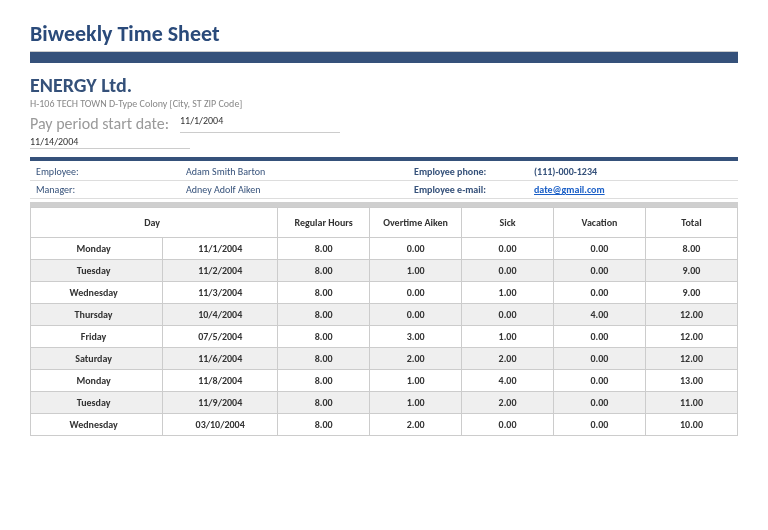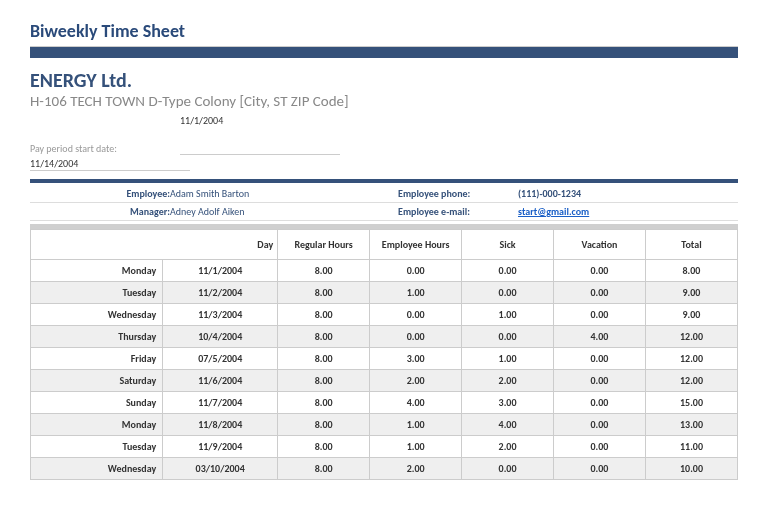--- a/index.html
+++ b/index.html
@@ -7,70 +7,69 @@
     width: 768px;
     height: 530px;
     background: #fff;
     font-family: Calibri, Arial, sans-serif;
     font-size: 11px;
     color: #333;
     padding: 20px 30px;
   }
   .title {
     color: #2a4a7a;
-    font-size: 18px;
+    font-size: 22px;
     font-weight: bold;
     margin-bottom: 4px;
   }
   .title-bar {
     background: #35517a;
     height: 12px;
     width: 100%;
     margin-bottom: 10px;
     border-top: 1px solid #ccc;
   }
   .company {
     color: #35517a;
     font-size: 20px;
     font-weight: bold;
   }
   .address {
     color: #888;
-    font-size: 15px;
+    font-size: 10px;
     margin-bottom: 4px;
   }
   .period-row {
     display: flex;
     margin-bottom: 2px;
   }
   .period-label {
     width: 150px;
     color: #999;
-    font-size: 10px;
-    margin-top: 28px;
+    font-size: 16px;
   }
   .period-value {
     width: 160px;
     color: #333;
     font-size: 10px;
     border-bottom: 1px solid #ccc;
   }
   .divider-bar {
     background: #35517a;
     height: 4px;
     width: 100%;
     margin: 8px 0 2px 0;
   }
   .info-row {
     display: flex;
     font-size: 10px;
     padding: 2px 6px;
     border-bottom: 1px solid #ddd;
   }
-  .info-label { width: 134px; color: #35517a; font-weight: bold; text-align: right; }
+  .info-label { width: 150px; color: #35517a; font-weight: normal; }
   .info-value { width: 190px; color: #35517a; font-weight: normal; }
   .info-label2 { width: 120px; color: #35517a; font-weight: bold; margin-left: 38px; }
   .info-value2 { color: #35517a; font-weight: bold; }
   .info-value2.link { color: #1a5fc7; text-decoration: underline; }
   .sep-bar {
     background: #cfcfcf;
     height: 5px;
     width: 100%;
     margin: 3px 0 0 0;
   }
@@ -86,21 +85,21 @@
     text-align: center;
     color: #333;
   }
   th {
     background: #fff;
     color: #333;
     font-weight: bold;
     padding: 8px 4px;
   }
   th.day-col, td.day-col {
-    text-align: right;
+    text-align: center;
     width: 115px;
     padding-left: 0;
   }
   td.date-col {
     text-align: center;
     width: 100px;
   }
   tbody tr:nth-child(even) td { background: #efefef; }
   tbody tr:nth-child(odd) td { background: #fff; }
   tbody td { font-weight: bold; color: #333; }
@@ -128,31 +127,31 @@
 <div class="info-row">
   <div class="info-label">Employee:</div>
   <div class="info-value">Adam Smith Barton</div>
   <div class="info-label2">Employee phone:</div>
   <div class="info-value2">(111)-000-1234</div>
 </div>
 <div class="info-row">
   <div class="info-label">Manager:</div>
   <div class="info-value">Adney Adolf Aiken</div>
   <div class="info-label2">Employee e-mail:</div>
-  <div class="info-value2 link">start@gmail.com</div>
+  <div class="info-value2 link">date@gmail.com</div>
 </div>
 
 <div class="sep-bar"></div>
 
 <table>
   <thead>
     <tr>
       <th class="day-col" colspan="2">Day</th>
       <th class="chart-cols">Regular Hours</th>
-      <th class="chart-cols">Employee Hours</th>
+      <th class="chart-cols">Overtime Aiken</th>
       <th class="chart-cols">Sick</th>
       <th class="chart-cols">Vacation</th>
       <th class="chart-cols">Total</th>
     </tr>
   </thead>
   <tbody id="timesheet-body">
       <tr>
         <td class="day-col">Monday</td>
         <td class="date-col">11/1/2004</td>
         <td>8.00</td>
@@ -200,29 +199,20 @@
       <tr>
         <td class="day-col">Saturday</td>
         <td class="date-col">11/6/2004</td>
         <td>8.00</td>
         <td>2.00</td>
         <td>2.00</td>
         <td>0.00</td>
         <td>12.00</td>
       </tr>
       <tr>
-        <td class="day-col">Sunday</td>
-        <td class="date-col">11/7/2004</td>
-        <td>8.00</td>
-        <td>4.00</td>
-        <td>3.00</td>
-        <td>0.00</td>
-        <td>15.00</td>
-      </tr>
-      <tr>
         <td class="day-col">Monday</td>
         <td class="date-col">11/8/2004</td>
         <td>8.00</td>
         <td>1.00</td>
         <td>4.00</td>
         <td>0.00</td>
         <td>13.00</td>
       </tr>
       <tr>
         <td class="day-col">Tuesday</td>

